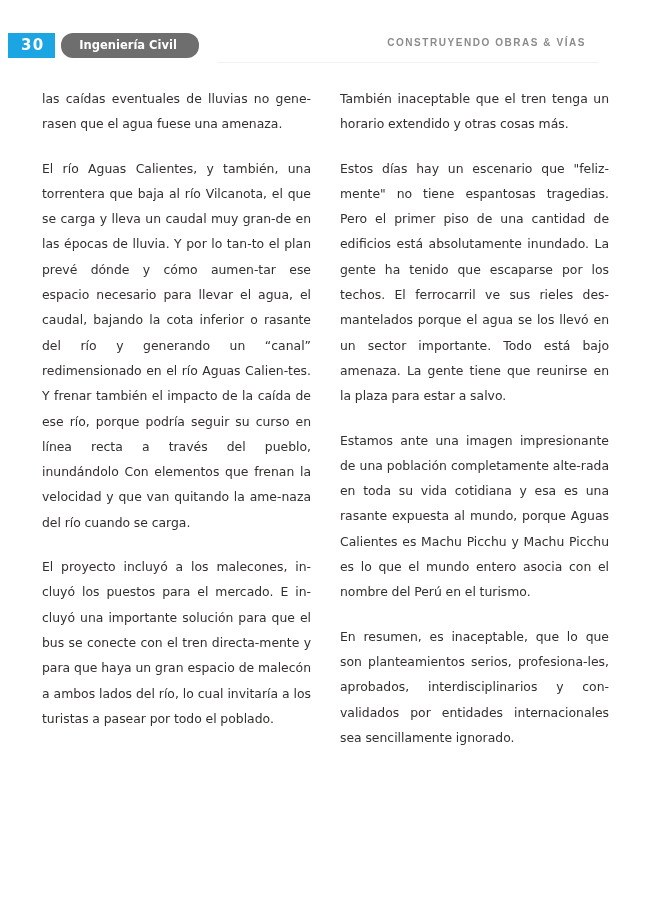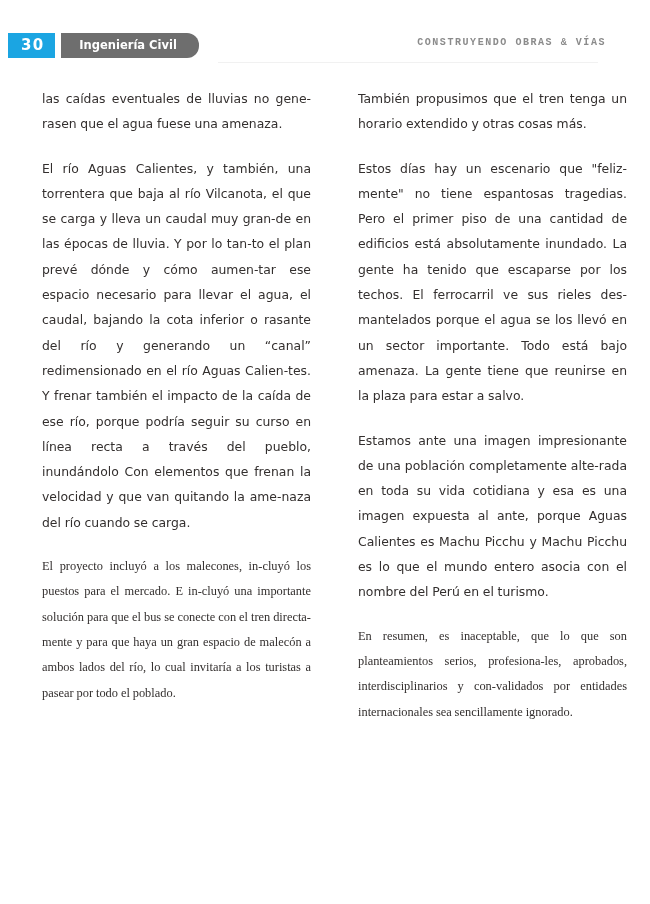--- a/index.html
+++ b/index.html
@@ -57,52 +57,53 @@
     color: #ffffff;
     font-size: 11.5px;
     font-weight: bold;
     line-height: 25px;
     padding: 0 22px 0 18px;
     margin-left: 6px;
     border-top-right-radius: 12px;
     border-bottom-right-radius: 12px;
     white-space: nowrap;
     font-family: "DejaVu Sans", sans-serif;
+    border-radius: 12px;
   }
 
   .header-title {
     position: absolute;
-    right: 44px;
+    right: 64px;
     top: 37px;
     font-size: 10px;
     font-weight: bold;
     letter-spacing: 1.55px;
     color: #8b8b8b;
     white-space: nowrap;
-    font-family: Liberation Mono, monospace;
+    font-family: Liberation Sans, sans-serif;
   }
 
   .header-rule {
     position: absolute;
     left: 218px;
     right: 52px;
     top: 62px;
     height: 1px;
     background: #f1f1f1;
   }
 
   
   .columns {
     position: absolute;
     left: 42px;
     top: 86px;
     width: 568px;
     height: 800px;
     display: flex;
-    gap: 47px;
+    gap: 29px;
   }
 
   .column {
     width: 269px;
     flex: 0 0 269px;
   }
 
   p.para {
     margin: 0 0 19px 0;
     font-size: 12.4px;
@@ -111,21 +112,20 @@
     text-justify: inter-word;
     color: #332f2e;
     font-family: "DejaVu Sans", sans-serif;
     -webkit-hyphens: none;
     hyphens: none;
     word-spacing: -0.2px;
   }
 
   p.para:last-child {
     margin-bottom: 15px;
-    font-family: Liberation Serif, serif;
   }
 </style>
 </head>
 <body>
 
 <div class="page">
 
   <div class="page-header">
 
     <div class="folio-block">
@@ -141,21 +141,21 @@
   <div class="columns">
 
     <div class="column">
       <p class="para">las caídas eventuales de lluvias no gene-rasen que el agua fuese una amenaza.</p>
       <p class="para">El río Aguas Calientes, y también, una torrentera que baja al río Vilcanota, el que se carga y lleva un caudal muy gran-de en las épocas de lluvia. Y por lo tan-to el plan prevé dónde y cómo aumen-tar ese espacio necesario para llevar el agua, el caudal, bajando la cota inferior o rasante del río y generando un “canal” redimensionado en el río Aguas Calien-tes. Y frenar también el impacto de la caída de ese río, porque podría seguir su curso en línea recta a través del pueblo, inundándolo Con elementos que frenan la velocidad y que van quitando la ame-naza del río cuando se carga.</p>
       <p class="para">El proyecto incluyó a los malecones, in-cluyó los puestos para el mercado. E in-cluyó una importante solución para que el bus se conecte con el tren directa-mente y para que haya un gran espacio de malecón a ambos lados del río, lo cual invitaría a los turistas a pasear por todo el poblado.</p>
 
     </div>
 
     <div class="column">
-      <p class="para">También propusimos que el tren tenga un horario extendido y otras cosas más.</p>
+      <p class="para">También inaceptable que el tren tenga un horario extendido y otras cosas más.</p>
       <p class="para">Estos días hay un escenario que "feliz-mente" no tiene espantosas tragedias. Pero el primer piso de una cantidad de edificios está absolutamente inundado. La gente ha tenido que escaparse por los techos. El ferrocarril ve sus rieles des-mantelados porque el agua se los llevó en un sector importante. Todo está bajo amenaza. La gente tiene que reunirse en la plaza para estar a salvo.</p>
-      <p class="para">Estamos ante una imagen impresionante de una población completamente alte-rada en toda su vida cotidiana y esa es una imagen expuesta al ante, porque Aguas Calientes es Machu Picchu y Machu Picchu es lo que el mundo entero asocia con el nombre del Perú en el turismo.</p>
+      <p class="para">Estamos ante una imagen impresionante de una población completamente alte-rada en toda su vida cotidiana y esa es una rasante expuesta al mundo, porque Aguas Calientes es Machu Picchu y Machu Picchu es lo que el mundo entero asocia con el nombre del Perú en el turismo.</p>
       <p class="para">En resumen, es inaceptable, que lo que son planteamientos serios, profesiona-les, aprobados, interdisciplinarios y con-validados por entidades internacionales sea sencillamente ignorado.</p>
 
     </div>
 
   </div>
 </div>
 
 </body></html>

